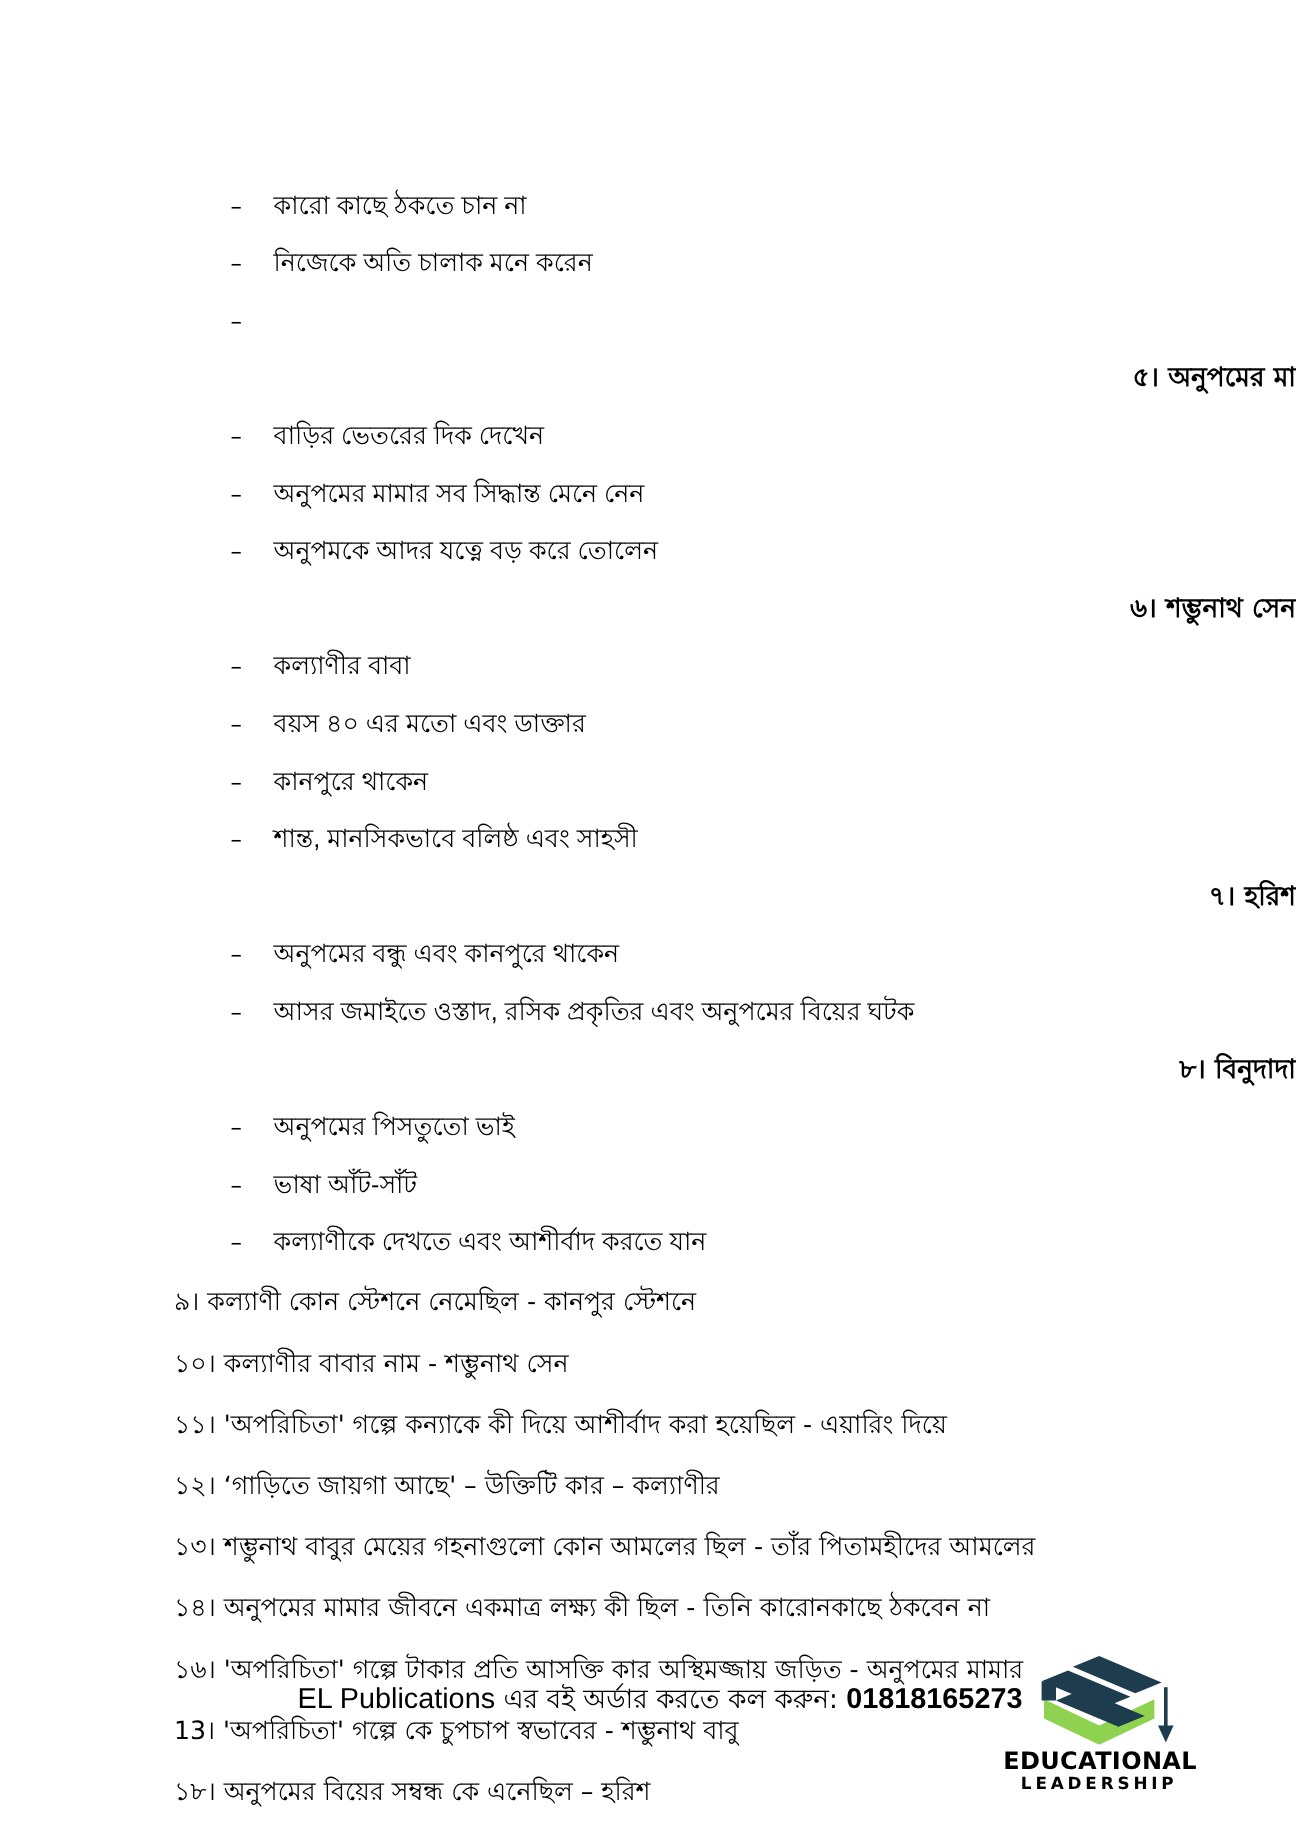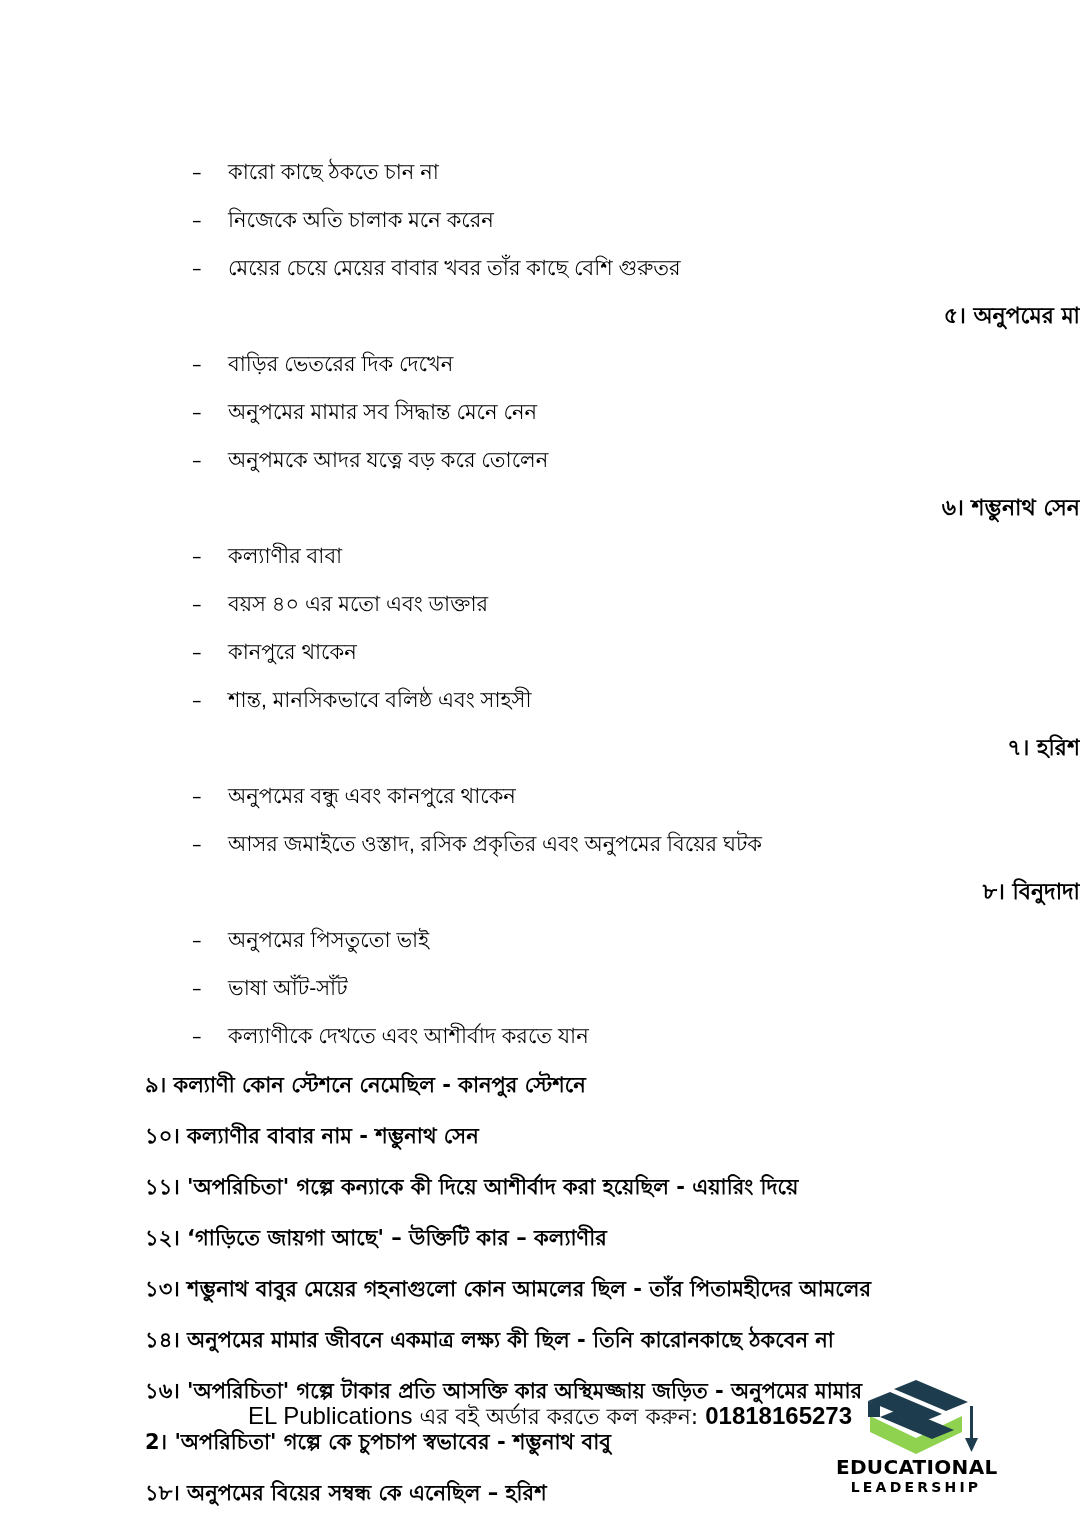--- a/index.html
+++ b/index.html
@@ -93,21 +93,20 @@
     font-family: Liberation Sans, sans-serif;
     font-size: 21px;
   }
 
   .qa-row {
     padding-left: 145px;
     line-height: 51px;
     white-space: nowrap;
     font-family: "DejaVu Sans", "Liberation Sans", sans-serif;
     font-size: 21px;
-    font-weight: bold;
   }
 
   
   .page-footer {
     position: absolute;
     left: 0;
     top: 1398px;
     width: 960px;
     height: 70px;
   }
@@ -174,21 +173,20 @@
         <div class="bullet-row">
           <span class="bullet-dash">–</span>
           <span class="bullet-text">কারো কাছে ঠকতে চান না</span>
         </div>
         <div class="bullet-row">
           <span class="bullet-dash">–</span>
           <span class="bullet-text">নিজেকে অতি চালাক মনে করেন</span>
         </div>
         <div class="bullet-row">
           <span class="bullet-dash">–</span>
-          <span class="bullet-text">মেয়ের চেয়ে মেয়ের বাবার খবর তাঁর কাছে বেশি গুরুতর</span>
         </div>
       </div>
     <div id="sections">
         <div class="section-heading">৫। অনুপমের মা</div>
         <div class="bullet-row">
           <span class="bullet-dash">–</span>
           <span class="bullet-text">বাড়ির ভেতরের দিক দেখেন</span>
         </div>
         <div class="bullet-row">
           <span class="bullet-dash">–</span>
@@ -239,21 +237,21 @@
         </div>
       </div>
     <div id="qa-list">
         <div class="qa-row">৯। কল্যাণী কোন স্টেশনে নেমেছিল - কানপুর স্টেশনে</div>
         <div class="qa-row">১০। কল্যাণীর বাবার নাম - শম্ভুনাথ সেন</div>
         <div class="qa-row">১১। 'অপরিচিতা' গল্পে কন্যাকে কী দিয়ে আশীর্বাদ করা হয়েছিল - এয়ারিং দিয়ে</div>
         <div class="qa-row">১২। ‘গাড়িতে জায়গা আছে' – উক্তিটি কার – কল্যাণীর</div>
         <div class="qa-row">১৩। শম্ভুনাথ বাবুর মেয়ের গহনাগুলো কোন আমলের ছিল - তাঁর পিতামহীদের আমলের</div>
         <div class="qa-row">১৪। অনুপমের মামার জীবনে একমাত্র লক্ষ্য কী ছিল - তিনি কারোনকাছে ঠকবেন না</div>
         <div class="qa-row">১৬। 'অপরিচিতা' গল্পে টাকার প্রতি আসক্তি কার অস্থিমজ্জায় জড়িত - অনুপমের মামার</div>
-        <div class="qa-row">2। 'অপরিচিতা' গল্পে কে চুপচাপ স্বভাবের - শম্ভুনাথ বাবু</div>
+        <div class="qa-row">13। 'অপরিচিতা' গল্পে কে চুপচাপ স্বভাবের - শম্ভুনাথ বাবু</div>
         <div class="qa-row">১৮। অনুপমের বিয়ের সম্বন্ধ কে এনেছিল – হরিশ</div>
       </div>
   </div>
 
   <div class="page-footer">
     <div class="footer-text">
       <span class="brand">EL Publications</span><span> এর বই অর্ডার করতে কল করুন: </span><span class="phone">01818165273</span>
     </div>
   </div>
 

